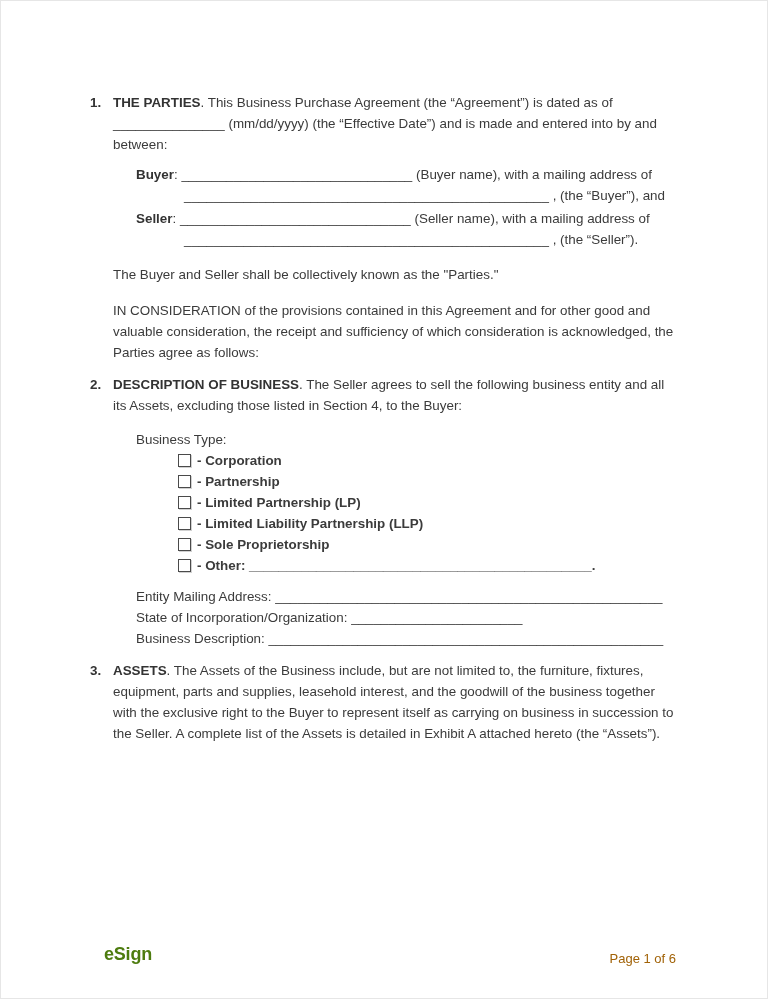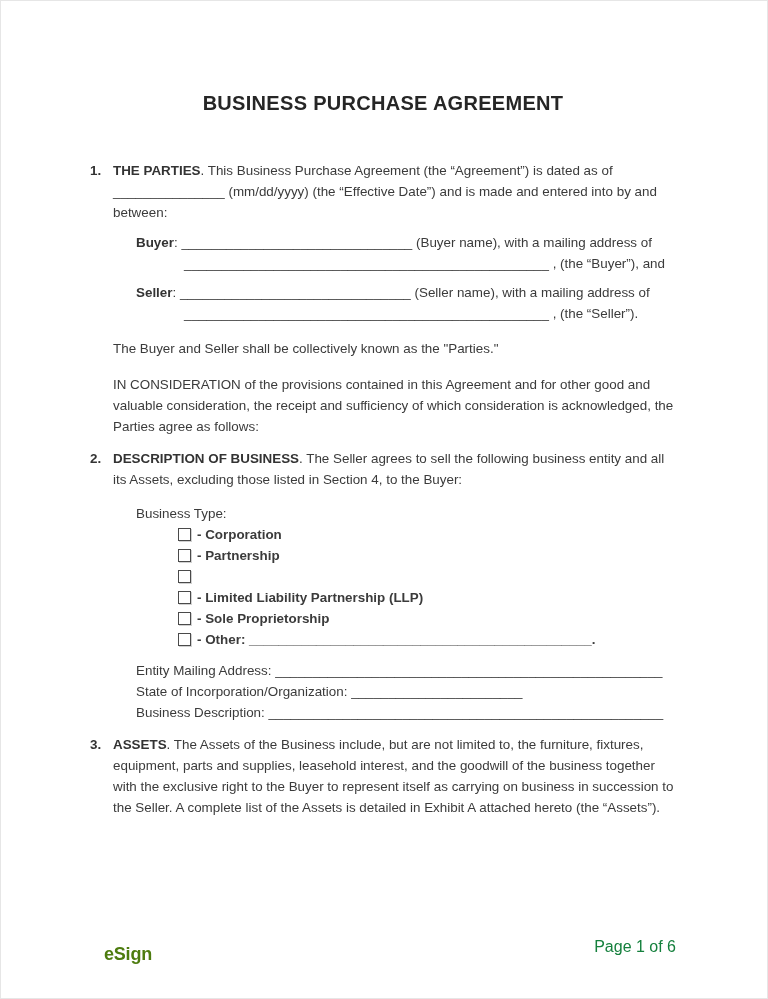--- a/index.html
+++ b/index.html
@@ -24,21 +24,21 @@
     font-weight: bold;
     color: #262626;
     letter-spacing: 0.3px;
     margin-bottom: 46px;
   }
   .section { position: relative; padding-left: 23px; }
   .sec-num { position: absolute; left: 0; top: 0; font-weight: bold; color: #333333; }
   strong { font-weight: bold; color: #333333; }
   .para { margin: 0; }
   .party { margin-top: 9px; margin-left: 23px; }
-  .party + .party { margin-top: 8px; }
+  .party + .party { margin-top: 2px; }
   .party-cont { margin-left: 48px; }
   .collective { margin-top: 14px; }
   .consideration { margin-top: 15px; }
   .section + .section { margin-top: 11px; }
   .entity-block { margin-top: 13px; margin-left: 23px; }
   .field-line { margin: 0; }
   .cb-list { margin-left: 42px; font-weight: bold; }
   .cb-row { display: flex; align-items: center; height: 21px; }
   .checkbox {
     display: inline-block;
@@ -58,33 +58,32 @@
     bottom: 34px;
     font-size: 18px;
     line-height: 22px;
     font-weight: bold;
     color: #4d7c0f;
     letter-spacing: -0.2px;
   }
   .footer-page {
     position: absolute;
     right: 92px;
-    bottom: 44px;
-    font-size: 16px;
+    bottom: 32px;
+    font-size: 13px;
     line-height: 16px;
-    color: #15803d;
+    color: #a16207;
   }
 </style>
 </head>
 <body>
 
 <div class="page">
   <div class="content">
 
-    <h1 class="title">BUSINESS PURCHASE AGREEMENT</h1>
 
     <div class="section">
       <span class="sec-num">1.</span>
       <div class="sec-content">
         <p class="para"><strong>THE PARTIES</strong><span>. This Business Purchase Agreement (the “Agreement”) is dated as of _______________ (mm/dd/yyyy) (the “Effective Date”) and is made and entered into by and between:</span></p>
 
         <p class="party"><strong>Buyer</strong><span>: _______________________________ (Buyer name), with a mailing address of</span><br><span class="party-cont">_________________________________________________ , (the “Buyer”), and</span></p>
 
         <p class="party"><strong>Seller</strong><span>: _______________________________ (Seller name), with a mailing address of</span><br><span class="party-cont">_________________________________________________ , (the “Seller”).</span></p>
 
@@ -107,20 +106,21 @@
             <div class="cb-row">
               <span class="checkbox"></span>
               <span>- Corporation</span>
             </div>
             <div class="cb-row">
               <span class="checkbox"></span>
               <span>- Partnership</span>
             </div>
             <div class="cb-row">
               <span class="checkbox"></span>
+              <span>- Limited Partnership (LP)</span>
             </div>
             <div class="cb-row">
               <span class="checkbox"></span>
               <span>- Limited Liability Partnership (LLP)</span>
             </div>
             <div class="cb-row">
               <span class="checkbox"></span>
               <span>- Sole Proprietorship</span>
             </div>
             <div class="cb-row">

